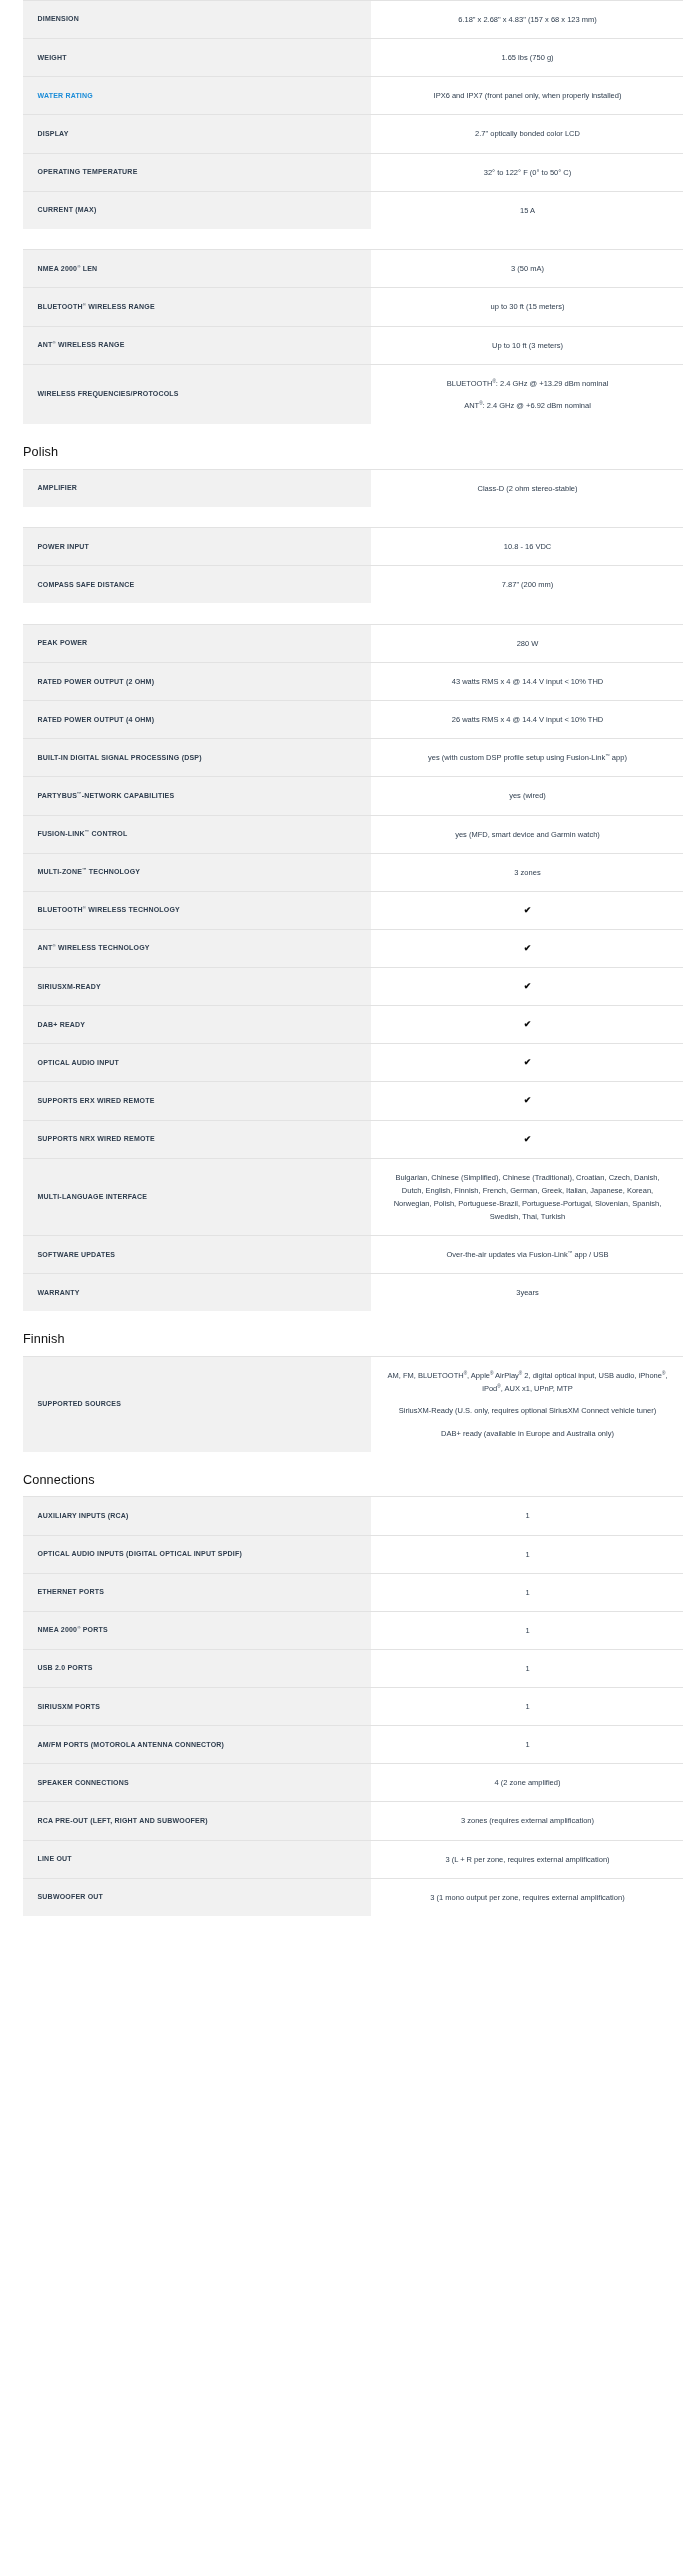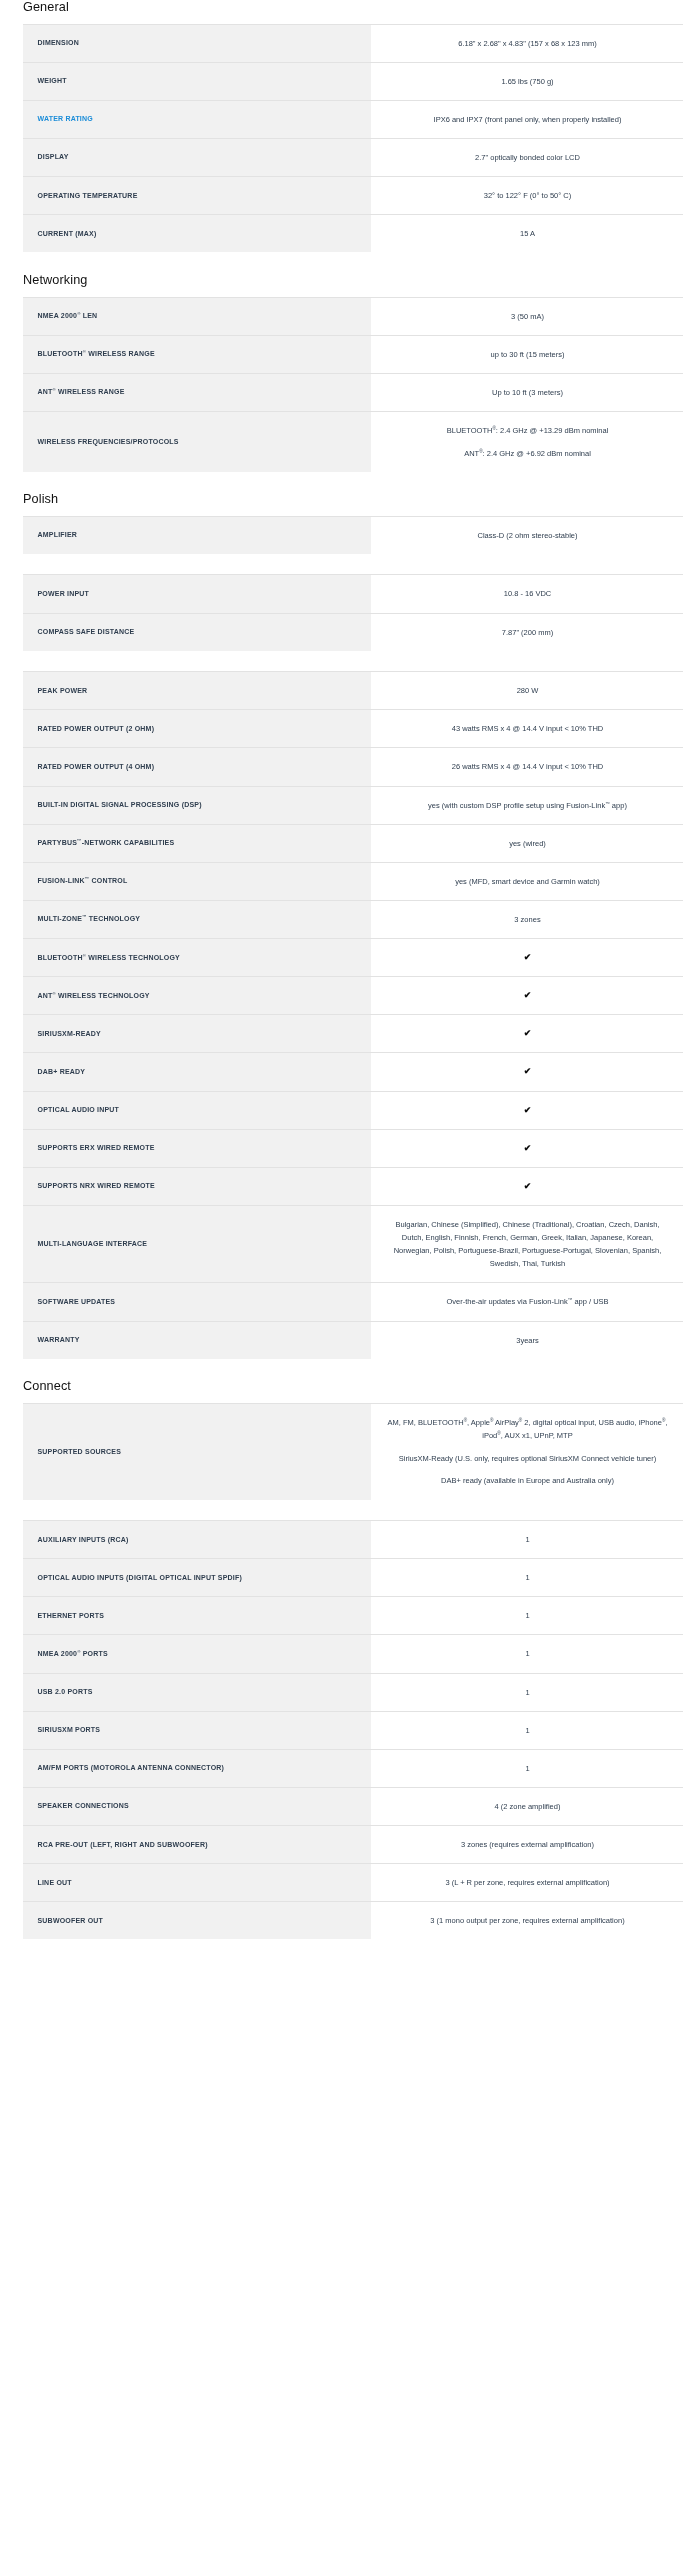--- a/index.html
+++ b/index.html
@@ -91,21 +91,20 @@
     font-size: 0.62em;
     vertical-align: super;
     line-height: 0;
   }
 </style>
 </head>
 <body>
 
 <div class="page" id="page-root">
     <section class="spec-section">
-      <h2 class="section-title">General</h2>
       <table class="spec-table">
         <tbody>
           <tr>
             <th class="spec-label">DIMENSION</th>
             <td class="spec-value">6.18" x 2.68" x 4.83" (157 x 68 x 123 mm)</td>
           </tr>
           <tr>
             <th class="spec-label">WEIGHT</th>
             <td class="spec-value">1.65 lbs (750 g)</td>
           </tr>
@@ -122,21 +121,20 @@
             <td class="spec-value">32° to 122° F (0° to 50° C)</td>
           </tr>
           <tr>
             <th class="spec-label">CURRENT (MAX)</th>
             <td class="spec-value">15 A</td>
           </tr>
         </tbody>
       </table>
     </section>
     <section class="spec-section">
-      <h2 class="section-title">Networking</h2>
       <table class="spec-table">
         <tbody>
           <tr>
             <th class="spec-label">NMEA 2000<sup class="mark">®</sup> LEN</th>
             <td class="spec-value">3 (50 mA)</td>
           </tr>
           <tr>
             <th class="spec-label">BLUETOOTH<sup class="mark">®</sup> WIRELESS RANGE</th>
             <td class="spec-value">up to 30 ft (15 meters)</td>
           </tr>
@@ -247,35 +245,36 @@
             <td class="spec-value">Over-the-air updates via Fusion-Link<sup class="mark">™</sup> app / USB</td>
           </tr>
           <tr>
             <th class="spec-label">WARRANTY</th>
             <td class="spec-value">3years</td>
           </tr>
         </tbody>
       </table>
     </section>
     <section class="spec-section">
-      <h2 class="section-title">Connect</h2>
+      <h2 class="section-title">Finnish</h2>
       <table class="spec-table">
         <tbody>
           <tr>
             <th class="spec-label">SUPPORTED SOURCES</th>
             <td class="spec-value">
               <p class="para">AM, FM, BLUETOOTH<sup class="mark">®</sup>, Apple<sup class="mark">®</sup> AirPlay<sup class="mark">®</sup> 2, digital optical input, USB audio, iPhone<sup class="mark">®</sup>, iPod<sup class="mark">®</sup>, AUX x1, UPnP, MTP</p>
               <p class="para">SiriusXM-Ready (U.S. only, requires optional SiriusXM Connect vehicle tuner)</p>
               <p class="para">DAB+ ready (available in Europe and Australia only)</p>
             </td>
           </tr>
         </tbody>
       </table>
     </section>
     <section class="spec-section">
+      <h2 class="section-title">Connections</h2>
       <table class="spec-table">
         <tbody>
           <tr>
             <th class="spec-label">AUXILIARY INPUTS (RCA)</th>
             <td class="spec-value">1</td>
           </tr>
           <tr>
             <th class="spec-label">OPTICAL AUDIO INPUTS (DIGITAL OPTICAL INPUT SPDIF)</th>
             <td class="spec-value">1</td>
           </tr>

